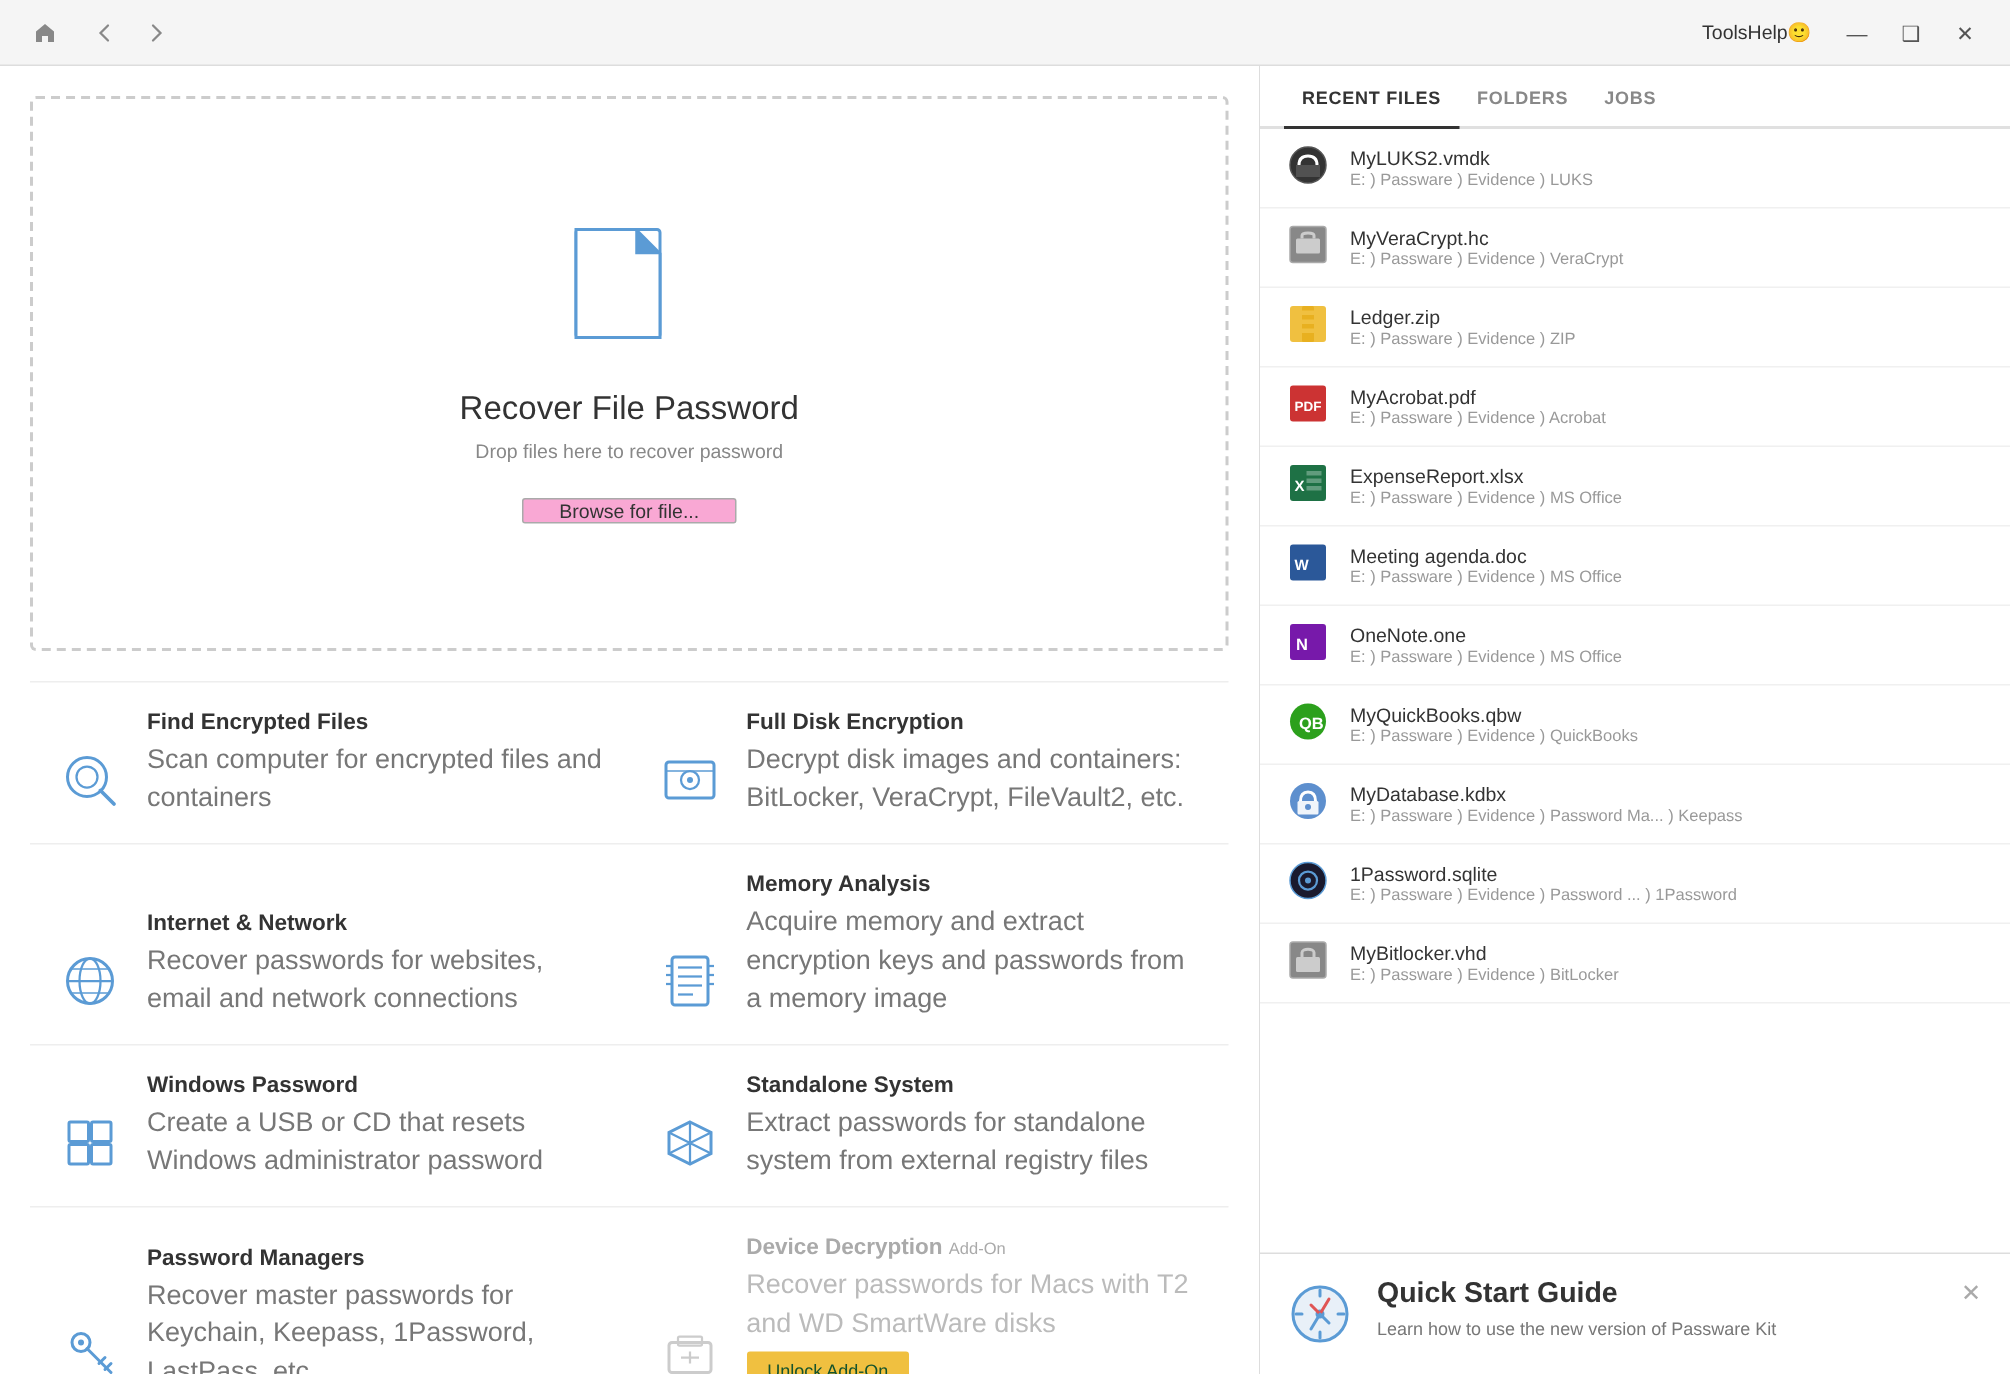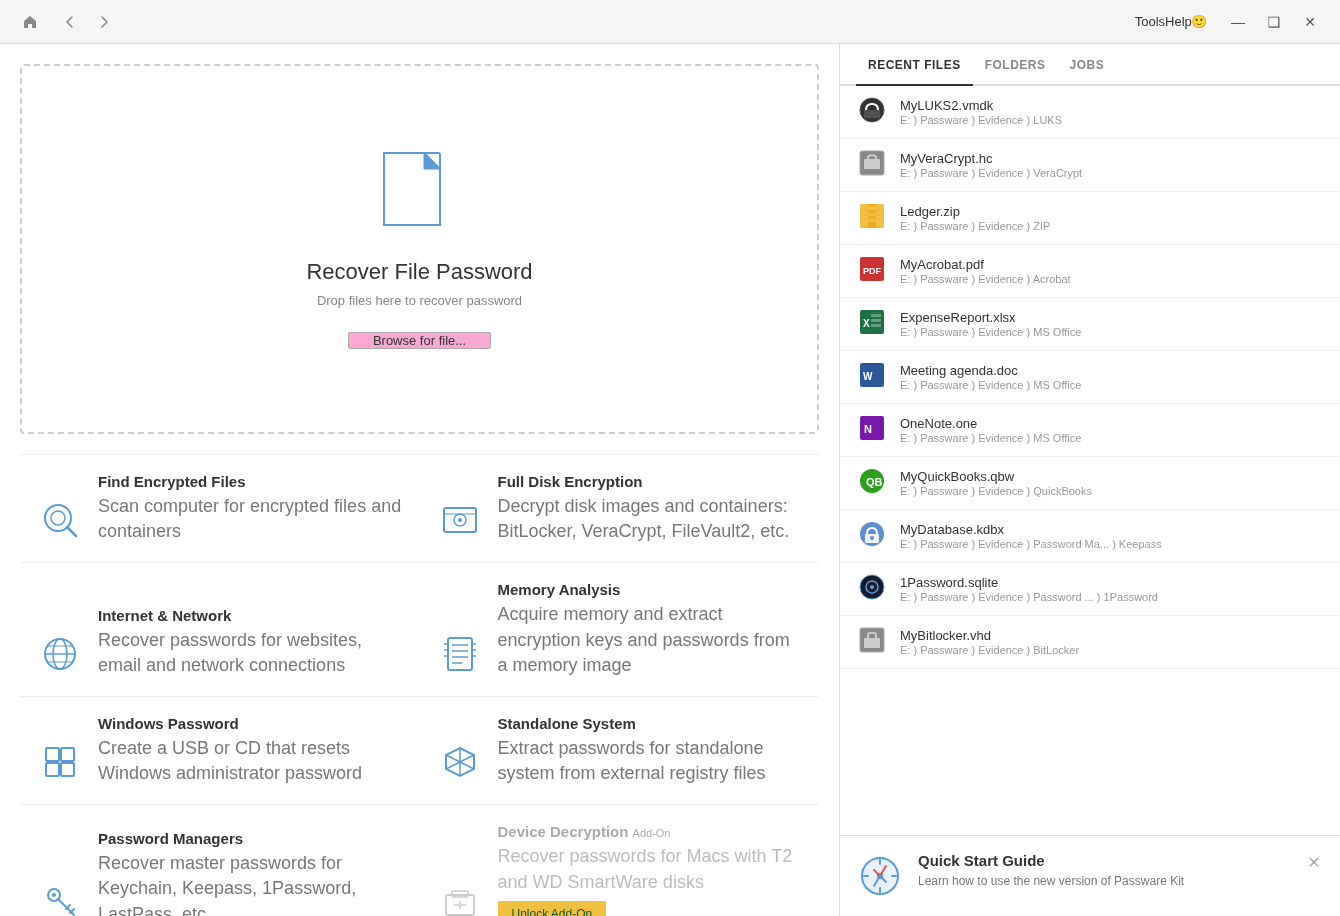--- a/index.html
+++ b/index.html
@@ -253,21 +253,21 @@
     .quick-start-icon {
       width: 48px;
       height: 48px;
       flex-shrink: 0;
       display: flex;
       align-items: center;
       justify-content: center;
     }
     .quick-start-text { flex: 1; }
     .quick-start-title {
-      font-size: 15px;
+      font-size: 19px;
       font-weight: 600;
       color: #333;
       margin-bottom: 4px;
     }
     .quick-start-desc {
       font-size: 12px;
       color: #777;
       line-height: 1.4;
     }
     .quick-start-close {

